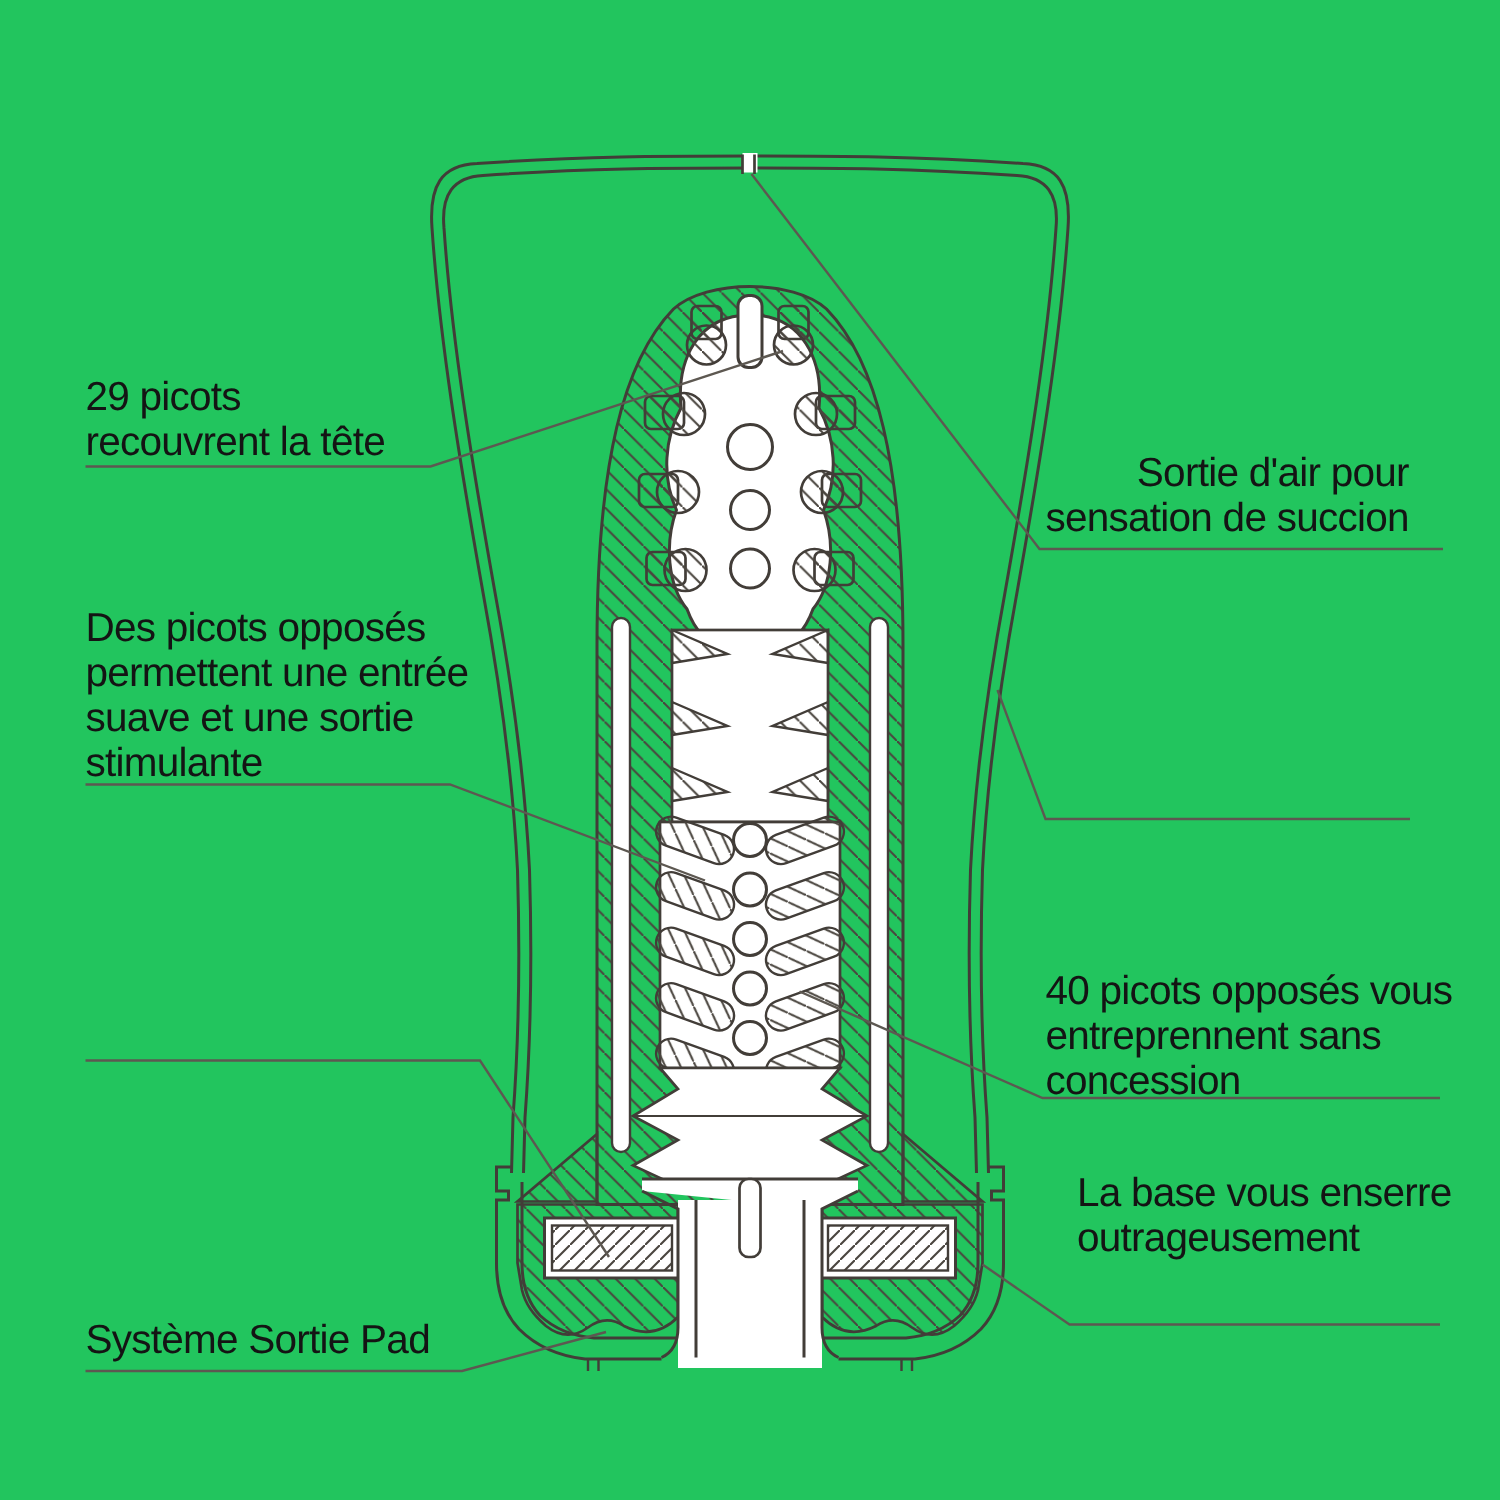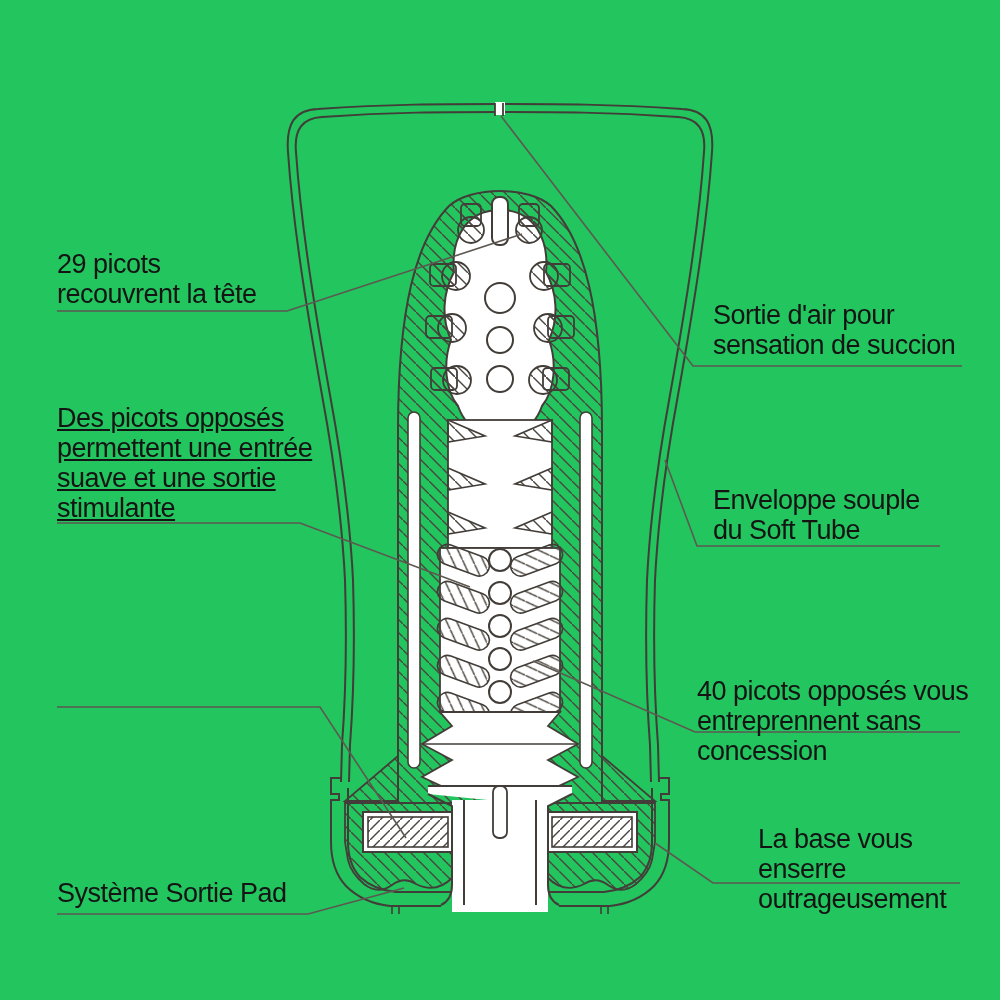--- a/index.html
+++ b/index.html
@@ -164,28 +164,26 @@
       <path d="M665,460 L697,546 L940,546"></path>
       <path d="M57,707 L320,707 L406,838"></path>
       <path d="M533,661 L695,732 L960,732"></path>
       <path d="M655,843 L713,883 L960,883"></path>
       <path d="M57,914 L308,914 L404,888"></path>
     </g>
   </svg>
 
   <div class="lbl" style="left:57px;top:249px;">29 picots
 recouvrent la tête</div>
-  <div class="lbl" style="left:713px;top:300px;">Sortie d'air pour
+  <div class="lbl" style="left:697px;top:300px;text-align:right;">Sortie d'air pour
 sensation de succion</div>
-  <div class="lbl" style="left:57px;top:403px;text-decoration:underline;">Des picots opposés
+  <div class="lbl" style="left:57px;top:403px;">Des picots opposés
 permettent une entrée
 suave et une sortie
 stimulante</div>
-  <div class="lbl" style="left:713px;top:485px;">Enveloppe souple
-du Soft Tube</div>
-  <div class="lbl" style="left:697px;top:676px;">40 picots opposés vous
+  <div class="lbl" style="left:697px;top:645px;">40 picots opposés vous
 entreprennent sans
 concession</div>
-  <div class="lbl" style="left:718px;top:824px;margin-left:40px;">La base vous enserre
+  <div class="lbl" style="left:718px;top:780px;">La base vous enserre
 outrageusement</div>
   <div class="lbl" style="left:57px;top:878px;">Système Sortie Pad</div>
 
 </div>
 
 </body></html>

